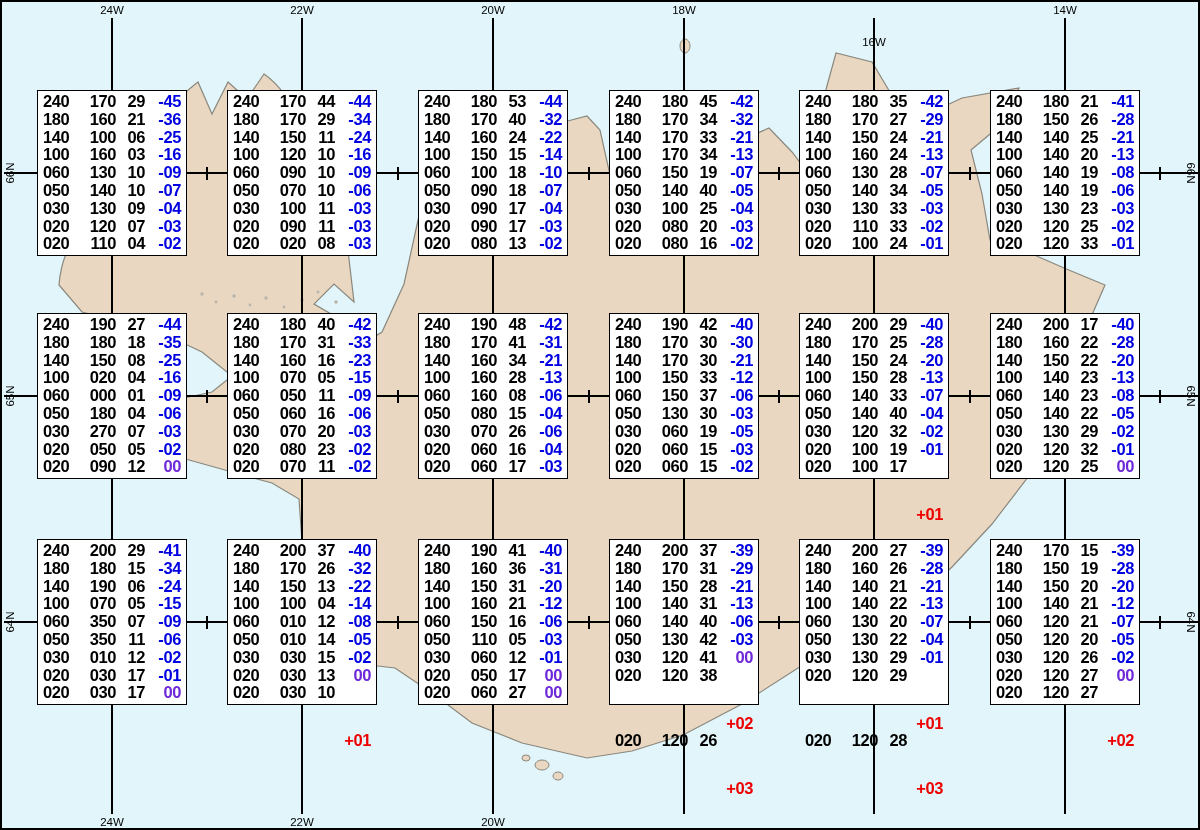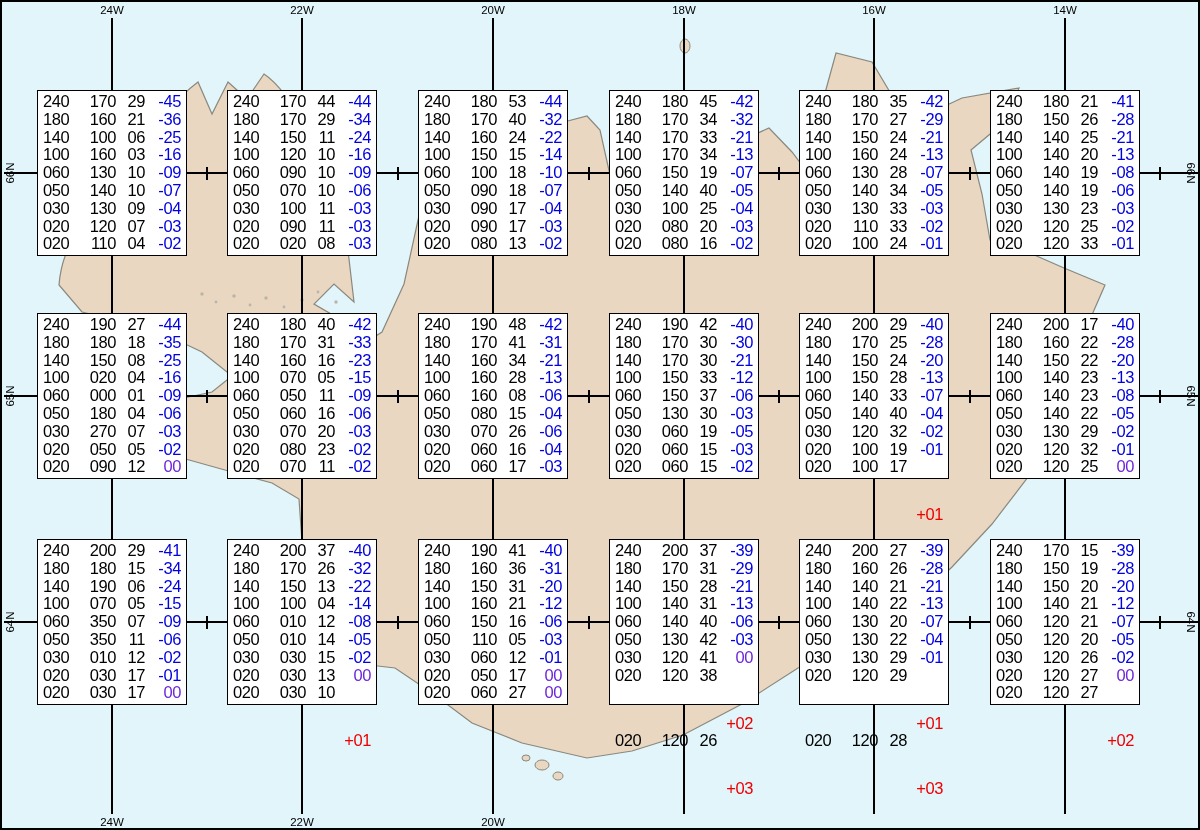--- a/index.html
+++ b/index.html
@@ -23,20 +23,21 @@
   .lon-label.bottom { top:814px; }
   .lat-label { position:absolute; font-size:11.5px; color:#000; }
   .lat-label.left  { transform:translateY(-50%) rotate(-90deg); left:-3px; }
   .lat-label.right { transform:translateY(-50%) rotate(90deg); right:-3px; }
   .spot-box {
     position:absolute; width:150px; height:166px;
     background:#fff; border:1.5px solid #000;
     padding:2px 5px 0 5px;
     font-size:16.5px; line-height:17.8px; letter-spacing:-0.4px;
     color:#000;
+    font-weight:bold;
   }
   .spot-row { display:flex; }
   .spot-row .c0 { width:33px; text-align:left; }
   .spot-row .c1 { width:40px; text-align:right; }
   .spot-row .c2 { width:29px; text-align:right; }
   .spot-row .c3 { width:36px; text-align:right; margin-left:auto; }
   .t-neg { color:#0000e0; }
   .t-pos { color:#ee0000;margin-top:48px; }
   .t-zero { color:#6d28d9; }
   #status-bar {
@@ -155,21 +156,21 @@
       <div class="cross-h" style="left: 961.5px; top: 619.2px;"></div>
       <div class="cross-v" style="left: 967.2px; top: 613.5px;"></div>
       <div class="cross-h" style="left: 1151.5px; top: 619.2px;"></div>
       <div class="cross-v" style="left: 1157.2px; top: 613.5px;"></div>
     </div>
   <div id="label-layer">
       <div class="lon-label top" style="left: 110px;">24W</div>
       <div class="lon-label top" style="left: 300px;">22W</div>
       <div class="lon-label top" style="left: 491px;">20W</div>
       <div class="lon-label top" style="left: 682px;">18W</div>
-      <div class="lon-label top" style="left: 872px;">16W</div>
+      <div class="lon-label top" style="left: 872px; margin-top: 32px;">16W</div>
       <div class="lon-label top" style="left: 1063px;">14W</div>
       <div class="lon-label bottom" style="left: 110px;">24W</div>
       <div class="lon-label bottom" style="left: 300px;">22W</div>
       <div class="lon-label bottom" style="left: 491px;">20W</div>
       <div class="lat-label left" style="top: 171px;">66N</div>
       <div class="lat-label right" style="top: 171px;">66N</div>
       <div class="lat-label left" style="top: 394px;">65N</div>
       <div class="lat-label right" style="top: 394px;">65N</div>
       <div class="lat-label left" style="top: 620px;">64N</div>
       <div class="lat-label right" style="top: 620px;">64N</div>

